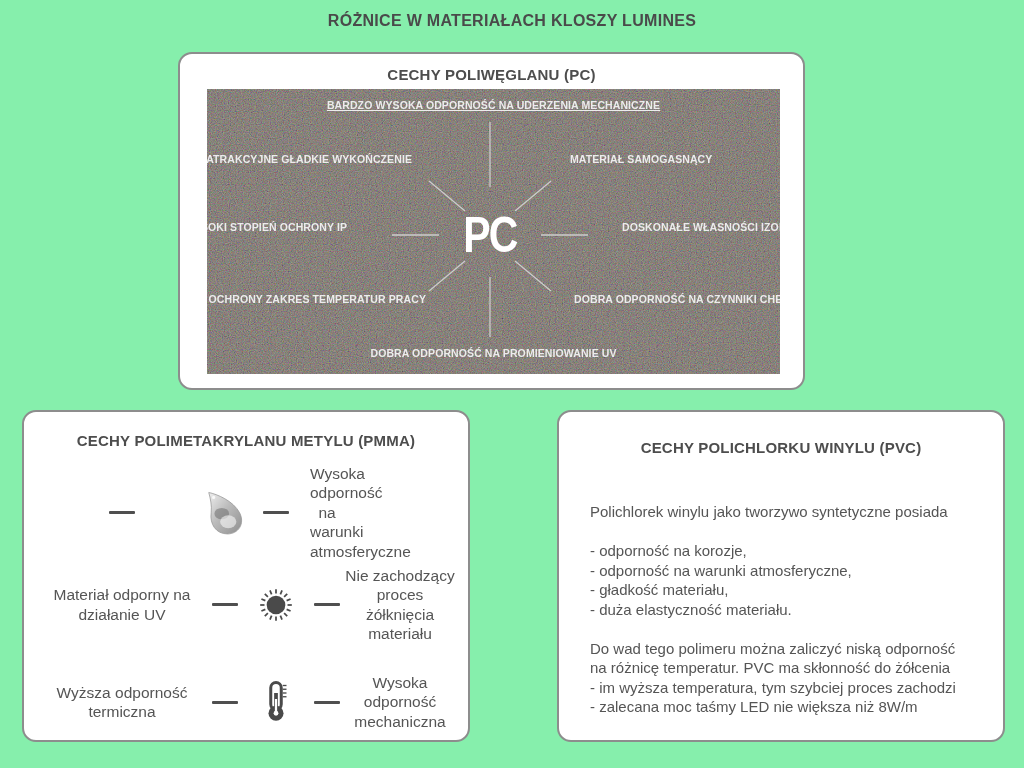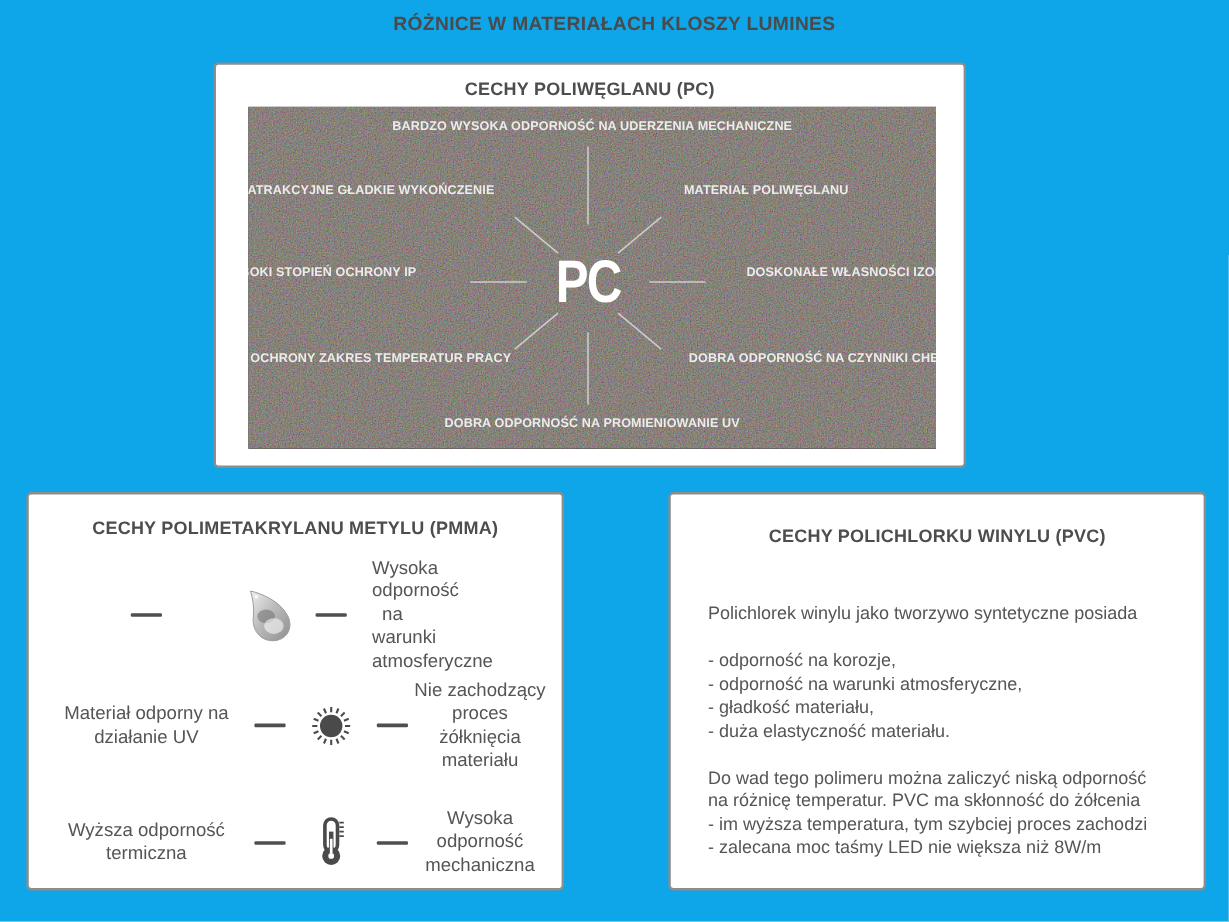--- a/index.html
+++ b/index.html
@@ -1,26 +1,26 @@
 <!DOCTYPE html>
 <html><head>
 <meta charset="utf-8">
 <style>
   * { margin:0; padding:0; box-sizing:border-box; }
   body { background:#ffffff; font-family:"Liberation Sans", sans-serif; }
-  .page { position:relative; width:1024px; height:768px; background:#0ea5e9; overflow:hidden; }
+  .page { position:relative; width:1024px; height:768px; background:#86efac; overflow:hidden; }
 
   .page-title {
     position:absolute; top:12px; left:0; width:100%;
     text-align:center; font-size:16px; font-weight:bold; color:#4a4a4a; letter-spacing:.3px;
   }
 
   .panel {
     position:absolute; background:#fff;
-    border:2px solid #8d8d8d; border-radius:4px;
+    border:2px solid #8d8d8d; border-radius:14px;
   }
   .panel-title {
     position:absolute; left:0; width:100%; text-align:center;
     font-size:15px; font-weight:bold; color:#4d4d4d; letter-spacing:.2px;
   }
 
   
   .pc-panel { left:178px; top:52px; width:627px; height:338px; }
   .pc-panel .panel-title { top:12px; }
   .pc-dark {
@@ -31,21 +31,21 @@
   .pc-rays { position:absolute; inset:0; z-index:2; }
   .pc-center {
     position:absolute; left:283px; top:147px; z-index:3;
     transform:translate(-50%,-52%) scaleX(0.82);
     color:#ffffff; font-size:50px; font-weight:bold; letter-spacing:-2px;
   }
   .pc-label {
     position:absolute; z-index:3; white-space:nowrap;
     color:#ececec; font-size:10.5px; font-weight:bold; letter-spacing:.1px;
   }
-  .pos-top    { top:10px;  left:50%; transform:translateX(-50%); }
+  .pos-top    { top:10px;  left:50%; transform:translateX(-50%);text-decoration:underline; }
   .pos-ul     { top:64px;  right:368px; }
   .pos-ur     { top:64px;  left:363px; }
   .pos-ml     { top:132px; right:433px; }
   .pos-mr     { top:132px; left:415px; }
   .pos-ll     { top:204px; right:354px; }
   .pos-lr     { top:204px; left:367px; }
   .pos-bottom { top:258px; left:50%; transform:translateX(-50%); }
 
   
   .pmma-panel { left:22px; top:410px; width:448px; height:332px; }
@@ -103,21 +103,21 @@
           <line x1="344" y1="92" x2="308" y2="122"></line>
           <line x1="222" y1="202" x2="258" y2="172"></line>
           <line x1="344" y1="202" x2="308" y2="172"></line>
         </g>
       </svg>
 
       <div class="pc-center">PC</div>
 
       <div class="pc-label pos-top">BARDZO WYSOKA ODPORNOŚĆ NA UDERZENIA MECHANICZNE</div>
       <div class="pc-label pos-ul">ATRAKCYJNE GŁADKIE WYKOŃCZENIE</div>
-      <div class="pc-label pos-ur">MATERIAŁ POLIWĘGLANU</div>
+      <div class="pc-label pos-ur">MATERIAŁ SAMOGASNĄCY</div>
       <div class="pc-label pos-ml">WYSOKI STOPIEŃ OCHRONY IP</div>
       <div class="pc-label pos-mr">DOSKONAŁE WŁASNOŚCI IZOLACYJNE</div>
       <div class="pc-label pos-ll">OCHRONY ZAKRES TEMPERATUR PRACY</div>
       <div class="pc-label pos-lr">DOBRA ODPORNOŚĆ NA CZYNNIKI CHEMICZNE</div>
       <div class="pc-label pos-bottom">DOBRA ODPORNOŚĆ NA PROMIENIOWANIE UV</div>
     </div>
   </div>
 
   <div class="panel pmma-panel">
     <div class="panel-title">CECHY POLIMETAKRYLANU METYLU (PMMA)</div>

